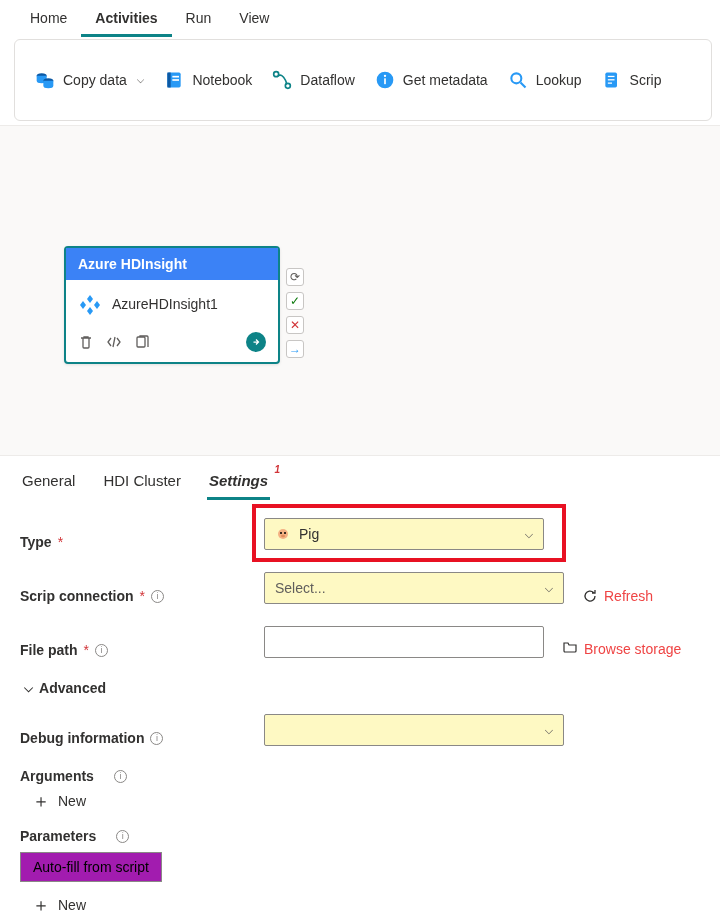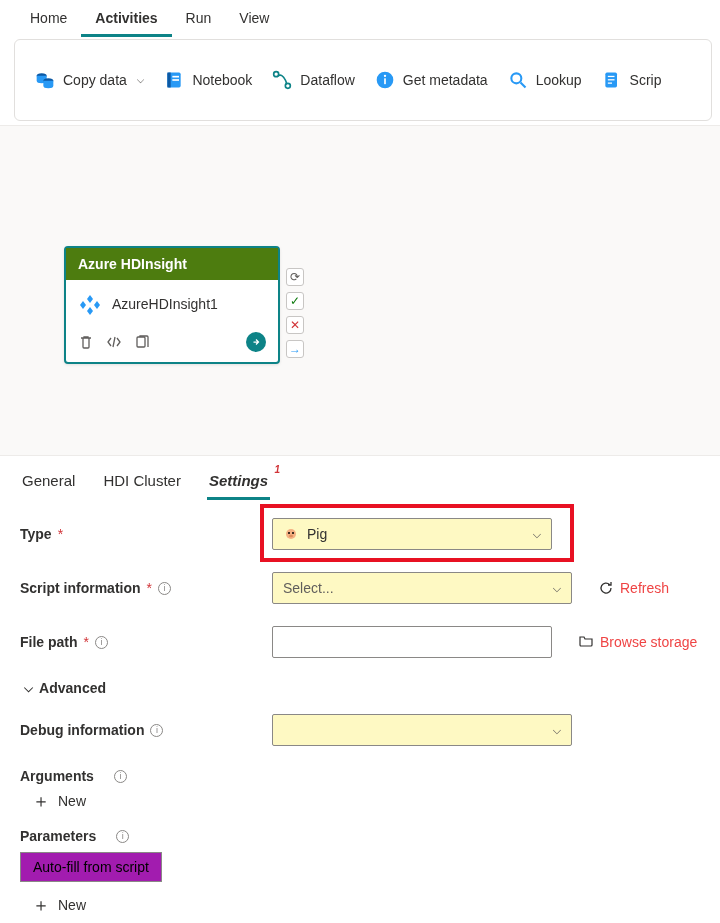--- a/index.html
+++ b/index.html
@@ -10,36 +10,36 @@
   .top-tab.active { font-weight: 600; border-bottom: 3px solid #0d8387; }
   
   .toolbar { display: flex; align-items: center; padding: 24px 10px; gap: 0; border: 1px solid #e1dfdd; border-radius: 6px; margin: 2px 8px 0 14px; overflow: hidden; }
   .tool-item { display: flex; align-items: center; gap: 8px; padding: 6px 10px; cursor: pointer; font-size: 14px; white-space: nowrap; }
   .tool-icon { width: 20px; height: 20px; display: flex; align-items: center; justify-content: center; flex-shrink: 0; }
   .tool-chevron { font-size: 10px; color: #605e5c; margin-left: 2px; }
   
   .canvas { background: #faf9f8; height: 330px; position: relative; margin-top: 4px; border-top: 1px solid #edebe9; }
   
   .activity-card { position: absolute; left: 64px; top: 120px; width: 216px; border: 2px solid #0d8387; border-radius: 4px; background: #fff; box-shadow: 0 1px 3px rgba(0,0,0,0.1); }
-  .activity-header { background: #4d7c0f; color: #fff; padding: 8px 12px; font-size: 14px; font-weight: 600; }
+  .activity-header { background: #3b82f6; color: #fff; padding: 8px 12px; font-size: 14px; font-weight: 600; }
   .activity-body { padding: 12px 12px 10px; display: flex; align-items: center; gap: 10px; }
   .hdi-icon { width: 24px; height: 24px; }
   .activity-footer { display: flex; align-items: center; gap: 12px; padding: 6px 12px 10px; }
   .footer-icon { width: 16px; height: 16px; color: #605e5c; cursor: pointer; }
   .footer-go { margin-left: auto; width: 20px; height: 20px; border-radius: 50%; background: #0d8387; color:#fff; display:flex; align-items:center; justify-content:center; font-size:12px; cursor:pointer; }
   .side-handles { position: absolute; left: 286px; top: 142px; display:flex; flex-direction: column; gap: 6px; }
   .handle { width: 18px; height: 18px; border: 1px solid #c8c6c4; border-radius: 3px; background:#fff; display:flex; align-items:center; justify-content:center; font-size: 12px; cursor:pointer; }
   
   .props-tabs { display:flex; gap: 24px; padding: 10px 20px 0; border-top: 1px solid #edebe9; }
   .props-tab { padding: 6px 2px 8px; font-size: 15px; color: #323130; cursor:pointer; border-bottom: 3px solid transparent; position:relative; }
   .props-tab.active { font-weight:600; border-bottom: 3px solid #0d8387; font-style: italic; }
   .props-tab .badge { position:absolute; top:-2px; right:-10px; font-size: 10px; color: #d13438; font-weight: 600; }
   
   .form { padding: 18px 20px 24px; }
-  .form-row { display:flex; align-items:center; margin-bottom: 22px; gap: 8px; }
+  .form-row { display:flex; align-items:flex-end; margin-bottom: 22px; }
   .form-label { width: 244px; font-size: 14px; font-weight: 600; color: #323130; display:flex; align-items:center; gap:6px; }
   .req { color: #d13438; font-weight: 400; }
   .info-ic { width: 13px; height: 13px; border: 1px solid #8a8886; border-radius: 50%; display:inline-flex; align-items:center; justify-content:center; font-size:9px; color:#8a8886; font-weight:400; }
   .form-input-wrap { flex: 0 0 300px; position: relative; }
   .form-select { width: 300px; height: 32px; border: 1px solid #8a8886; border-radius: 2px; padding: 0 28px 0 10px; font-size:14px; background:#fef9c3; display:flex; align-items:center; cursor:pointer; position:relative; }
   .form-select .sel-chevron { position:absolute; right:10px; font-size:11px; color:#605e5c; }
   .type-select { display:flex; align-items:center; gap: 8px; }
   .highlight-box { position:absolute; border: 4px solid #e81123; pointer-events:none; }
   .form-text { width: 280px; height: 32px; border: 1px solid #8a8886; border-radius: 2px; padding: 0 10px; }
   .link-action { display:flex; align-items:center; gap:6px; margin-left: 18px; cursor:pointer; color:#ef4444; font-size: 14px; }
@@ -204,21 +204,21 @@
         </span>
         <span>Pig</span>
         <span class="sel-chevron">⌵</span>
       </div>
       <div class="highlight-box" style="left:-12px; top:-14px; width:314px; height:58px;"></div>
     </div>
   </div>
 
   <div class="form-row">
     <div class="form-label">
-      <span>Script information</span>
+      <span>Scrip connection</span>
       <span class="req">*</span>
       <span class="info-ic">i</span>
     </div>
     <div class="form-select" style="width:300px; color:#605e5c;">
       <span>Select...</span>
       <span class="sel-chevron">⌵</span>
     </div>
     <div class="link-action">
       <span class="refresh-ic">
         <svg viewBox="0 0 16 16" width="16" height="16" fill="none" stroke="#323130" stroke-width="1.3">

